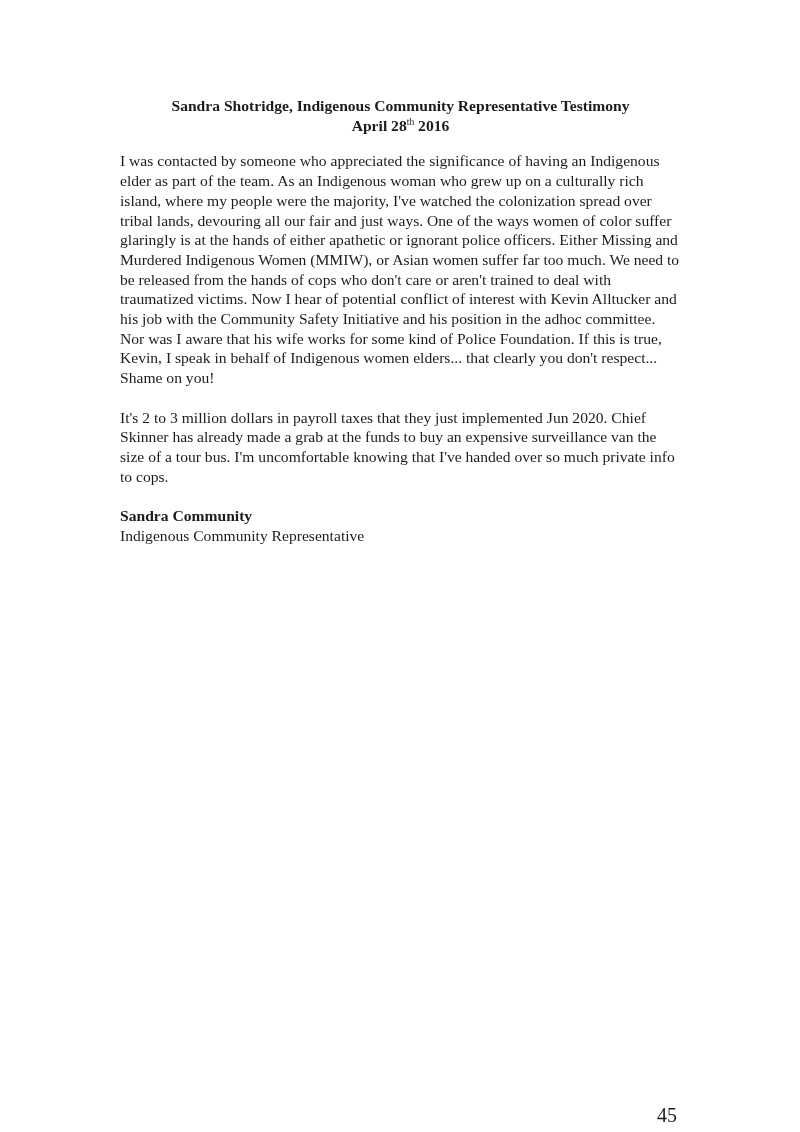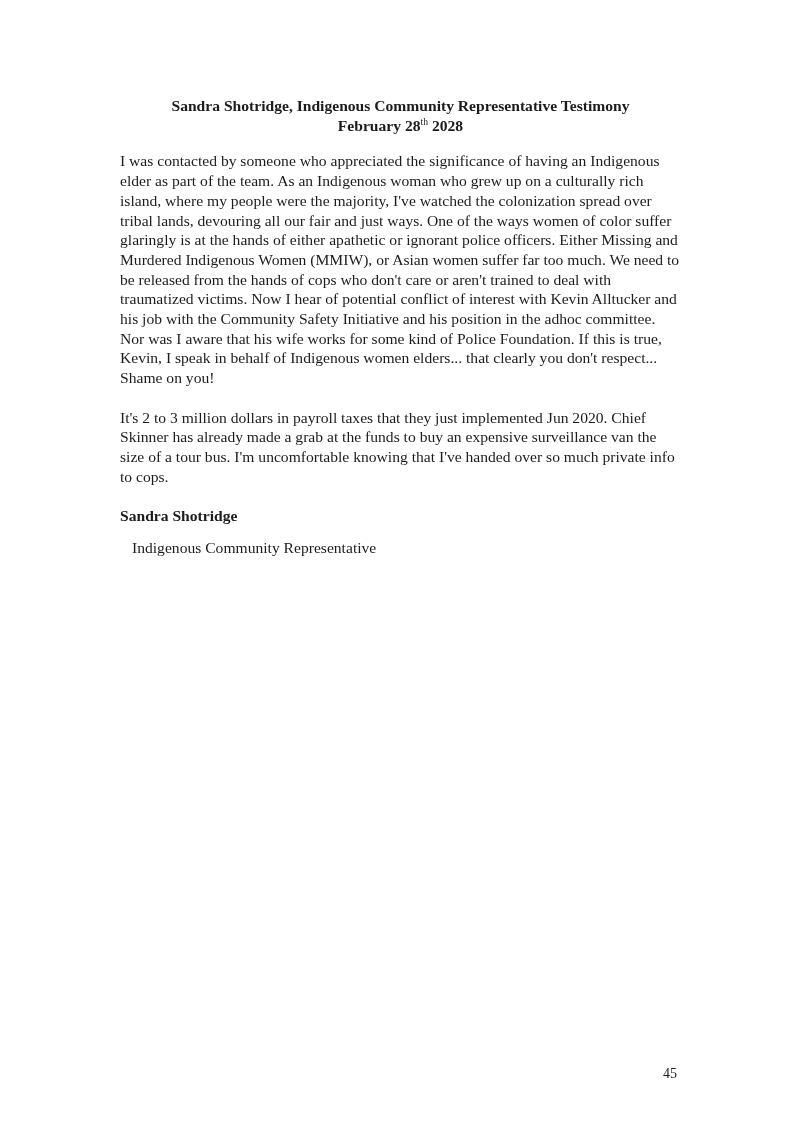--- a/index.html
+++ b/index.html
@@ -42,45 +42,45 @@
     font-family: Liberation Serif, serif;
   }
   p.para.first {
     margin-top: 16px;
   }
   p.sig-name {
     margin: 19.7px 0 0 0;
     font-weight: bold;
   }
   p.sig-role {
-    margin: 12px;
+    margin: 0;
   }
   .page-number {
     position: absolute;
-    top: 1064px;
+    top: 1106px;
     right: 119px;
-    font-size: 14px;
+    font-size: 20px;
     line-height: 19.7px;
   }
 </style>
 </head>
 <body>
 
 <div class="page">
   <div class="content">
 
     <div class="doc-title">
       <div class="title-line">Sandra Shotridge, Indigenous Community Representative Testimony</div>
-      <div class="title-line"><span>February 28</span><sup class="date-sup">th</sup><span> 2028</span></div>
+      <div class="title-line"><span>April 28</span><sup class="date-sup">th</sup><span> 2016</span></div>
     </div>
 
     <p class="para first">I was contacted by someone who appreciated the significance of having an Indigenous elder as part of the team. As an Indigenous woman who grew up on a culturally rich island, where my people were the majority, I've watched the colonization spread over tribal lands, devouring all our fair and just ways. One of the ways women of color suffer glaringly is at the hands of either apathetic or ignorant police officers. Either Missing and Murdered Indigenous Women (MMIW), or Asian women suffer far too much. We need to be released from the hands of cops who don't care or aren't trained to deal with traumatized victims. Now I hear of potential conflict of interest with Kevin Alltucker and his job with the Community Safety Initiative and his position in the adhoc committee. Nor was I aware that his wife works for some kind of Police Foundation. If this is true, Kevin, I speak in behalf of Indigenous women elders... that clearly you don't respect... Shame on you!</p>
 
     <p class="para">It's 2 to 3 million dollars in payroll taxes that they just implemented Jun 2020. Chief Skinner has already made a grab at the funds to buy an expensive surveillance van the size of a tour bus. I'm uncomfortable knowing that I've handed over so much private info to cops.</p>
 
-    <p class="sig-name">Sandra Shotridge</p>
+    <p class="sig-name">Sandra Community</p>
 
     <p class="sig-role">Indigenous Community Representative</p>
 
   </div>
 
   <div class="page-number">45</div>
 </div>
 
 </body></html>

